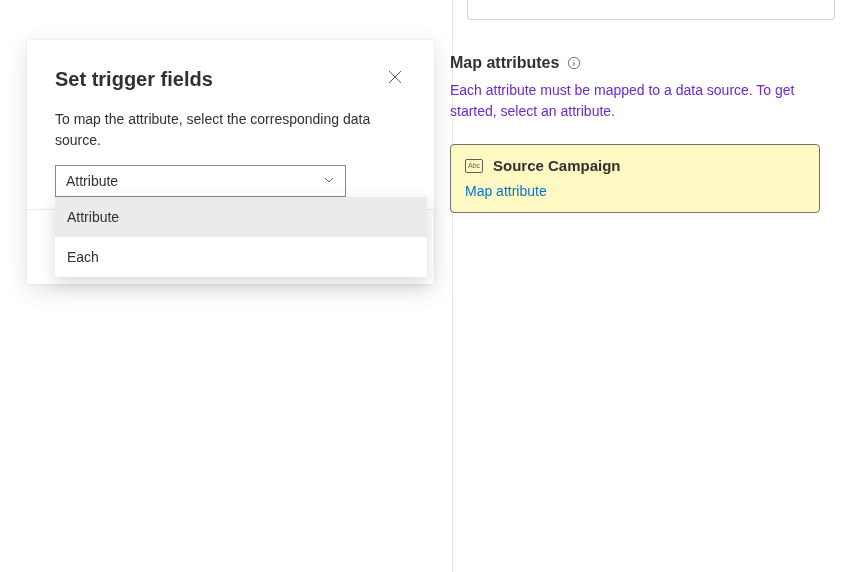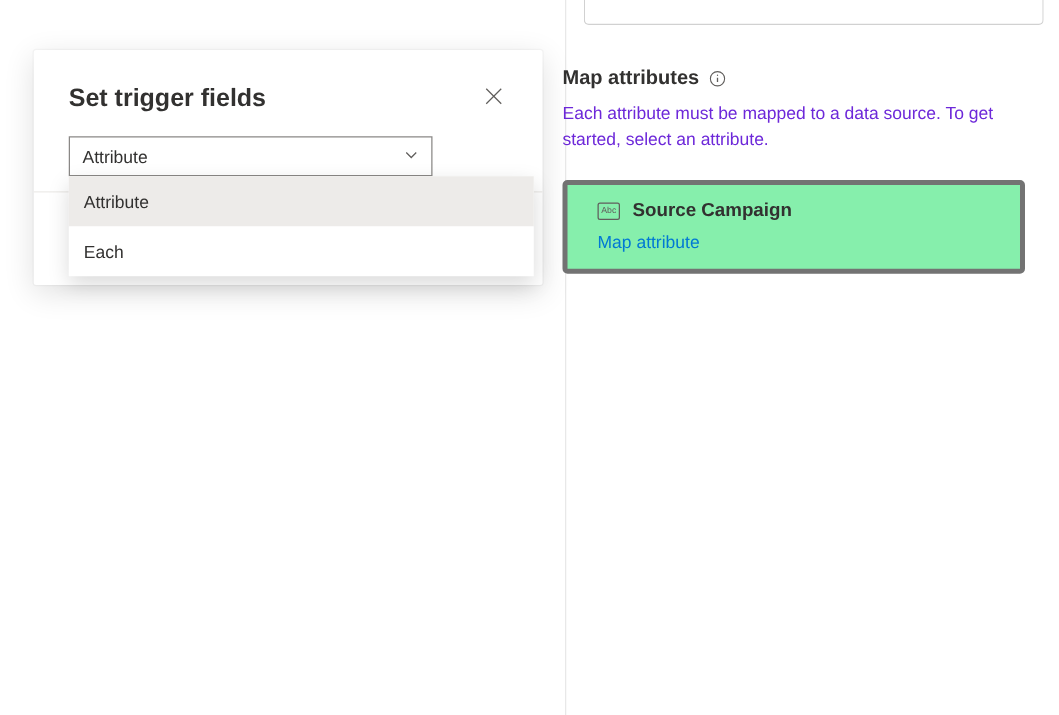--- a/index.html
+++ b/index.html
@@ -54,24 +54,24 @@
       stroke: #605e5c;
       fill: none;
     }
     .section-description {
       font-size: 14px;
       color: #6d28d9;
       line-height: 1.5;
       margin-bottom: 22px;
     }
     .attribute-card {
-      border: 4px solid #737373;
+      border: 1px solid #737373;
       border-radius: 4px;
-      padding: 12px 24px;
-      background: #86efac;
+      padding: 12px 14px;
+      background: #fef9c3;
     }
     .attribute-card-header {
       display: flex;
       align-items: center;
       margin-bottom: 8px;
     }
     .abc-icon {
       width: 18px;
       height: 14px;
       border: 1px solid #605e5c;
@@ -264,20 +264,21 @@
       <h2 class="dialog-title">Set trigger fields</h2>
       <button class="close-btn">
         <span>
           <svg viewBox="0 0 14 14">
               <line x1="1" y1="1" x2="13" y2="13" stroke-width="1"></line>
               <line x1="13" y1="1" x2="1" y2="13" stroke-width="1"></line>
             </svg>
         </span>
       </button>
     </div>
+    <p class="dialog-description">To map the attribute, select the corresponding data source.</p>
 
     <div class="dropdown">
       <div class="dropdown-trigger">
         <span>Attribute</span>
         <span class="chevron-icon">
           <svg viewBox="0 0 12 12">
               <polyline points="2,4 6,8 10,4" stroke-width="1"></polyline>
             </svg>
         </span>
       </div>

